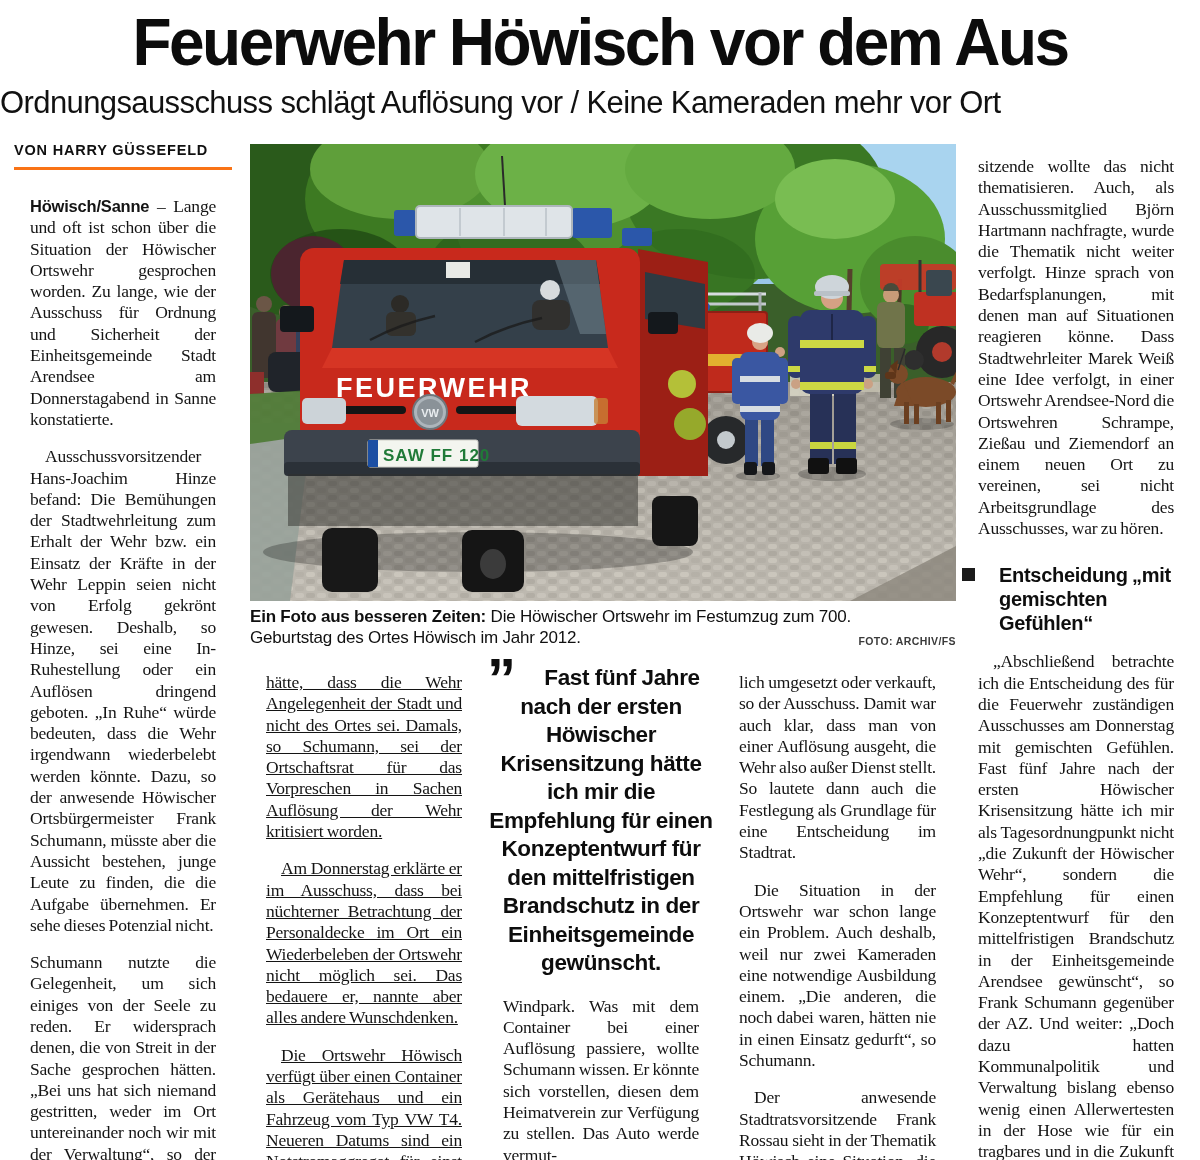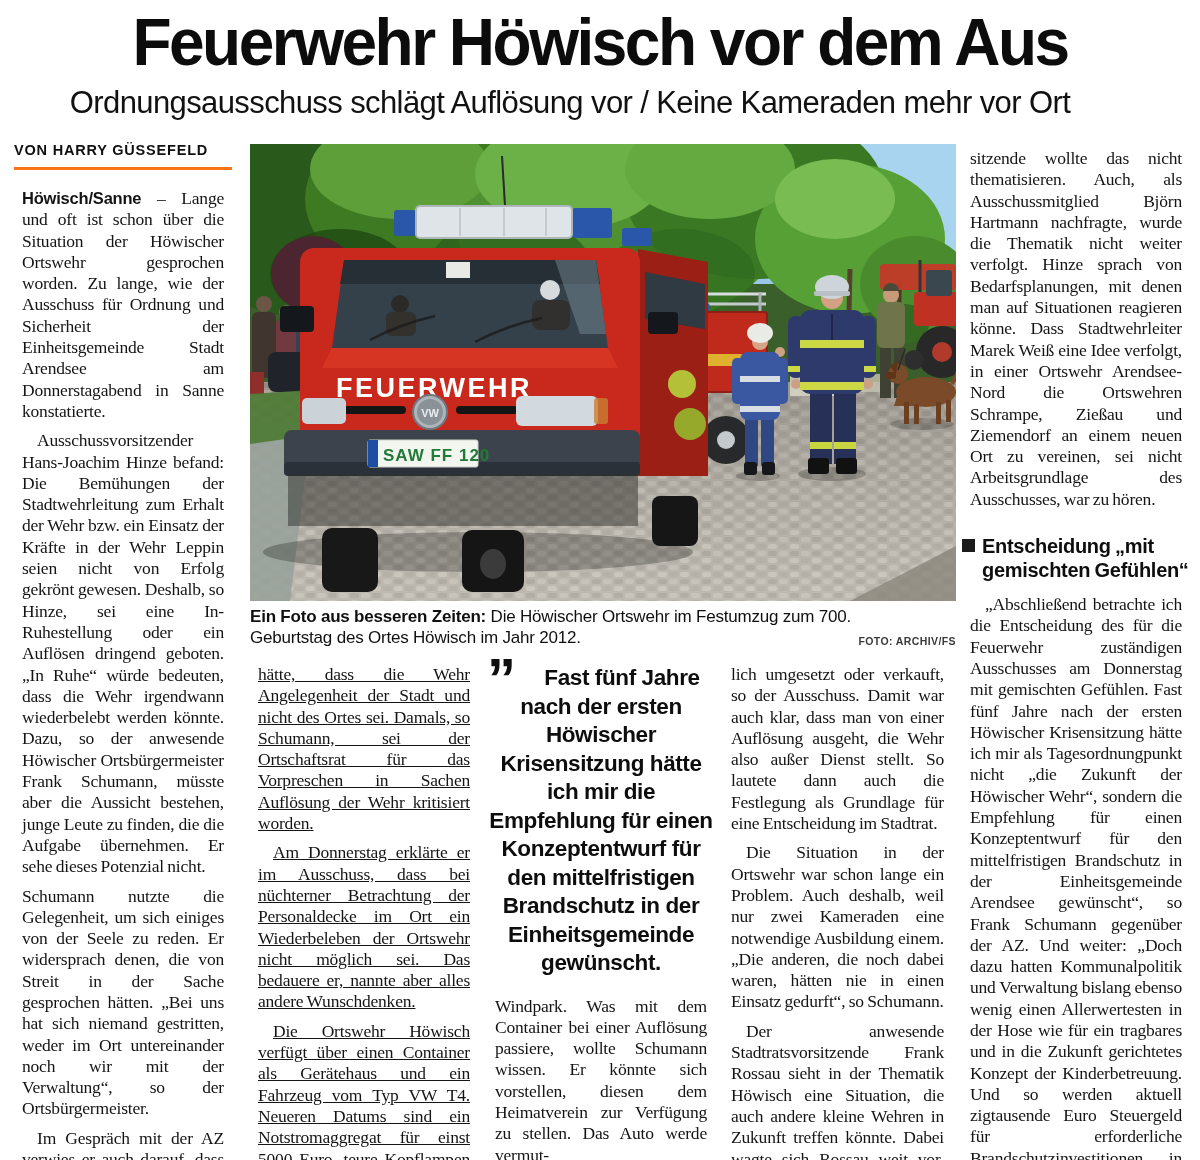--- a/index.html
+++ b/index.html
@@ -1,35 +1,35 @@
 <!DOCTYPE html>
 <html lang="de"><head>
 <meta charset="utf-8">
 <style>
   html,body{margin:0;padding:0;width:1200px;height:1160px;overflow:hidden;background:#fff;}
   body{position:relative;font-family:"Liberation Serif",serif;color:#141414;}
   .abs{position:absolute;}
   .headline{left:0;top:2px;width:1200px;text-align:center;font-family:"Liberation Sans",sans-serif;
     font-weight:700;font-size:64px;line-height:76px;letter-spacing:-2.5px;color:#0c0c0c;white-space:nowrap;
     transform:scaleY(1.05);transform-origin:top;}
-  .subheadline{left:0;top:84px;width:1140px;text-align:center;font-family:"Liberation Sans",sans-serif;
+  .subheadline{left:0;top:84px;width:1140px;text-align:left;font-family:"Liberation Sans",sans-serif;
     font-weight:400;font-size:31px;line-height:38px;letter-spacing:-0.6px;color:#111;white-space:nowrap;}
   .byline{left:14px;top:142px;width:218px;font-family:"Liberation Sans",sans-serif;font-weight:700;
     font-size:14.5px;letter-spacing:.8px;color:#101010;padding-bottom:9px;border-bottom:3px solid #f97316;}
   .col{text-align:justify;}
   .bodytext{font-size:17.5px;line-height:21.3px;letter-spacing:-0.2px;word-spacing:-0.8px;}
-  .bodytext p{margin:8px;text-align:justify;hyphens:auto;}
+  .bodytext p{margin:16px;text-align:justify;hyphens:auto;}
   .ind{text-indent:15px;}
   .col1{left:14px;top:180px;width:218px;height:980px;}
   .col2{left:250px;top:656px;width:228px;height:504px;text-decoration:underline;}
   .col3{left:487px;top:656px;width:228px;height:504px;}
   .col4{left:723px;top:656px;width:229px;height:504px;}
   .col5{left:962px;top:140px;width:228px;height:1020px;}
   .lead-loc{font-family:"Liberation Sans",sans-serif;font-weight:700;font-size:16.5px;}
-  .subhead{display:flex;gap:7px;margin:24px 0 12px 0;font-family:"Liberation Sans",sans-serif;
+  .subhead{display:flex;gap:24px;margin:24px 0 12px 0;font-family:"Liberation Sans",sans-serif;
     font-weight:700;font-size:20px;line-height:24px;letter-spacing:-0.3px;color:#0e0e0e;text-align:left;}
   .subhead .sq{flex:none;width:13px;height:13px;background:#1b1b1b;margin-top:5px;}
   .quote-block{position:relative;padding-top:8px;}
   .qmark{position:absolute;left:0;top:-6px;font-family:"Liberation Sans",sans-serif;font-weight:700;
     font-size:58px;line-height:58px;color:#0e0e0e;}
   .qtext{font-family:"Liberation Sans",sans-serif;font-weight:700;font-size:22.5px;line-height:28.5px;
     letter-spacing:-0.4px;text-align:center;text-indent:42px;color:#0d0d0d;}
   .qattr{margin-top:16px;font-family:"Liberation Sans",sans-serif;font-weight:400;font-size:18px;
     line-height:21px;text-align:center;color:#1c1c1c;}
   .col3 .bodytext{margin-top:18px;}

